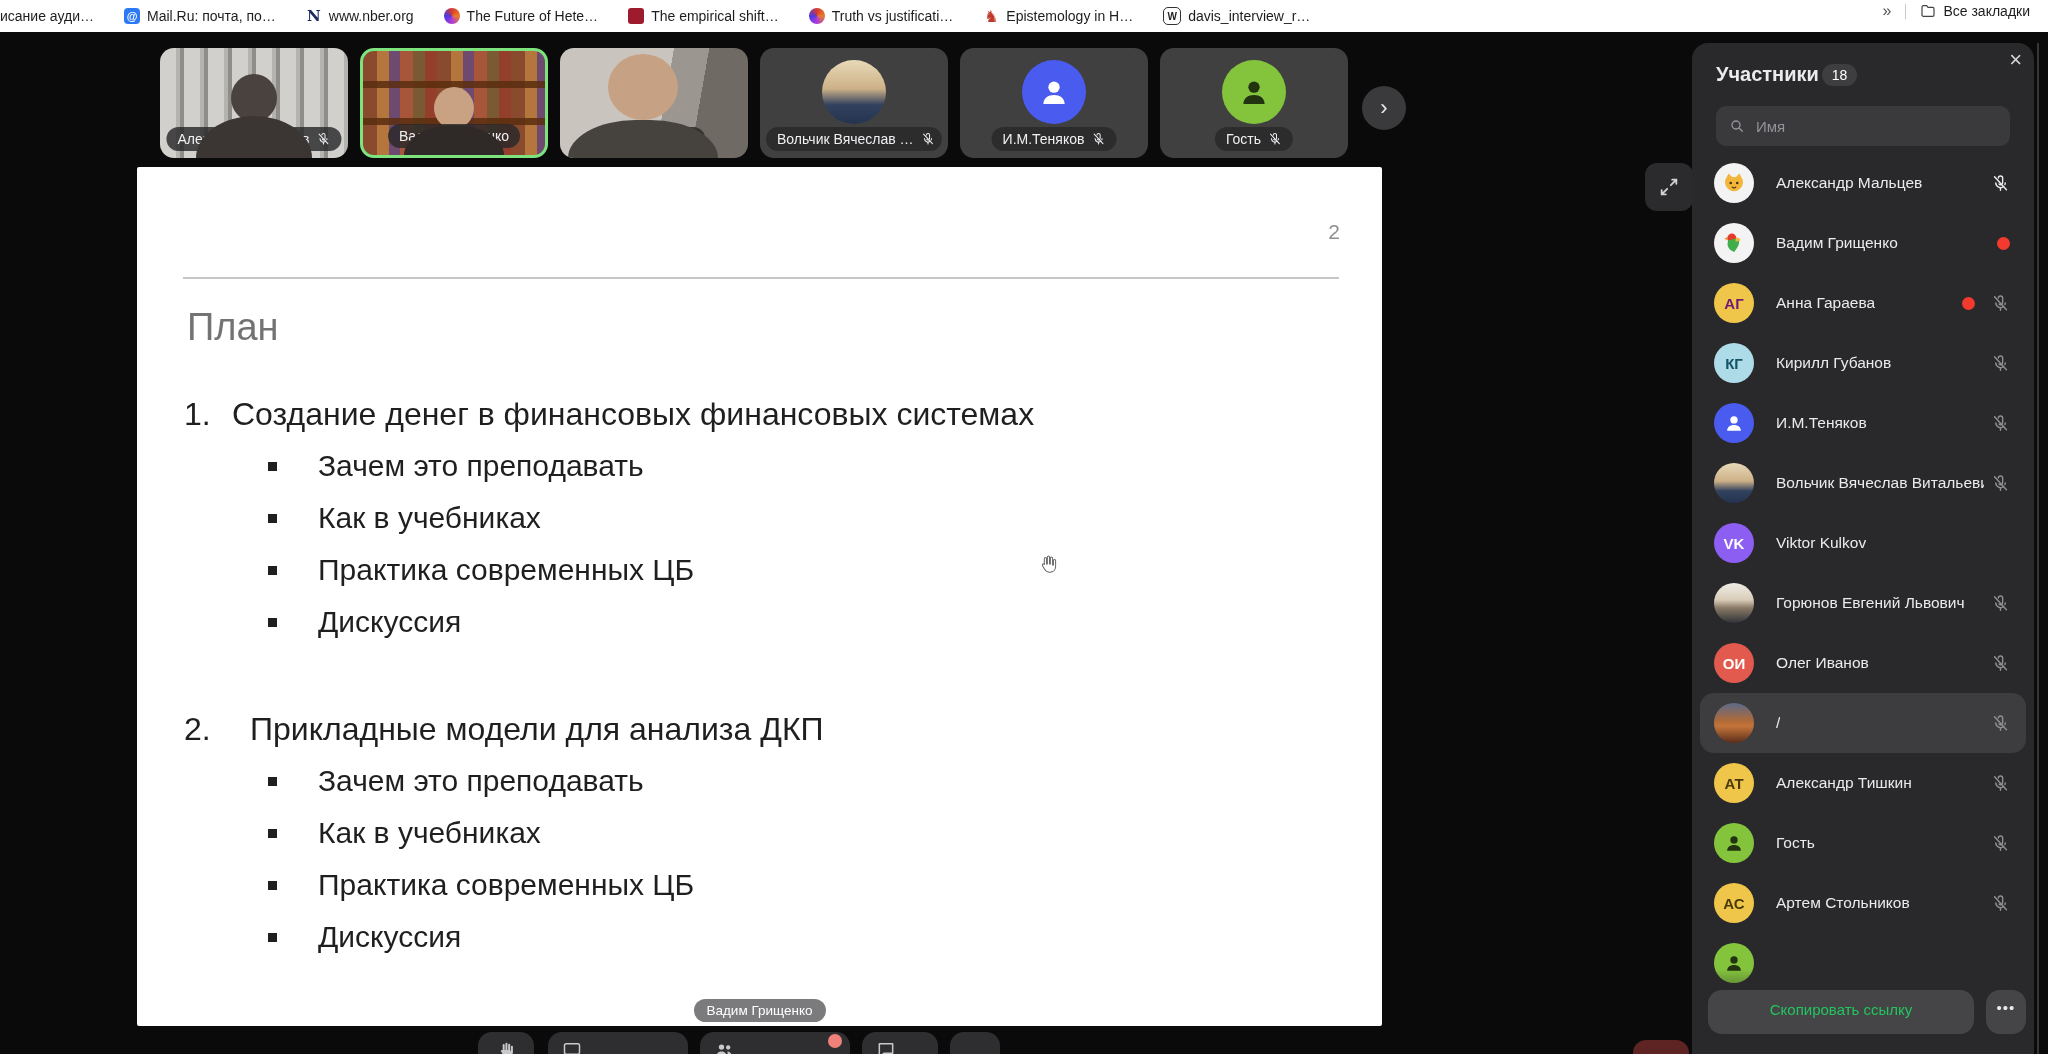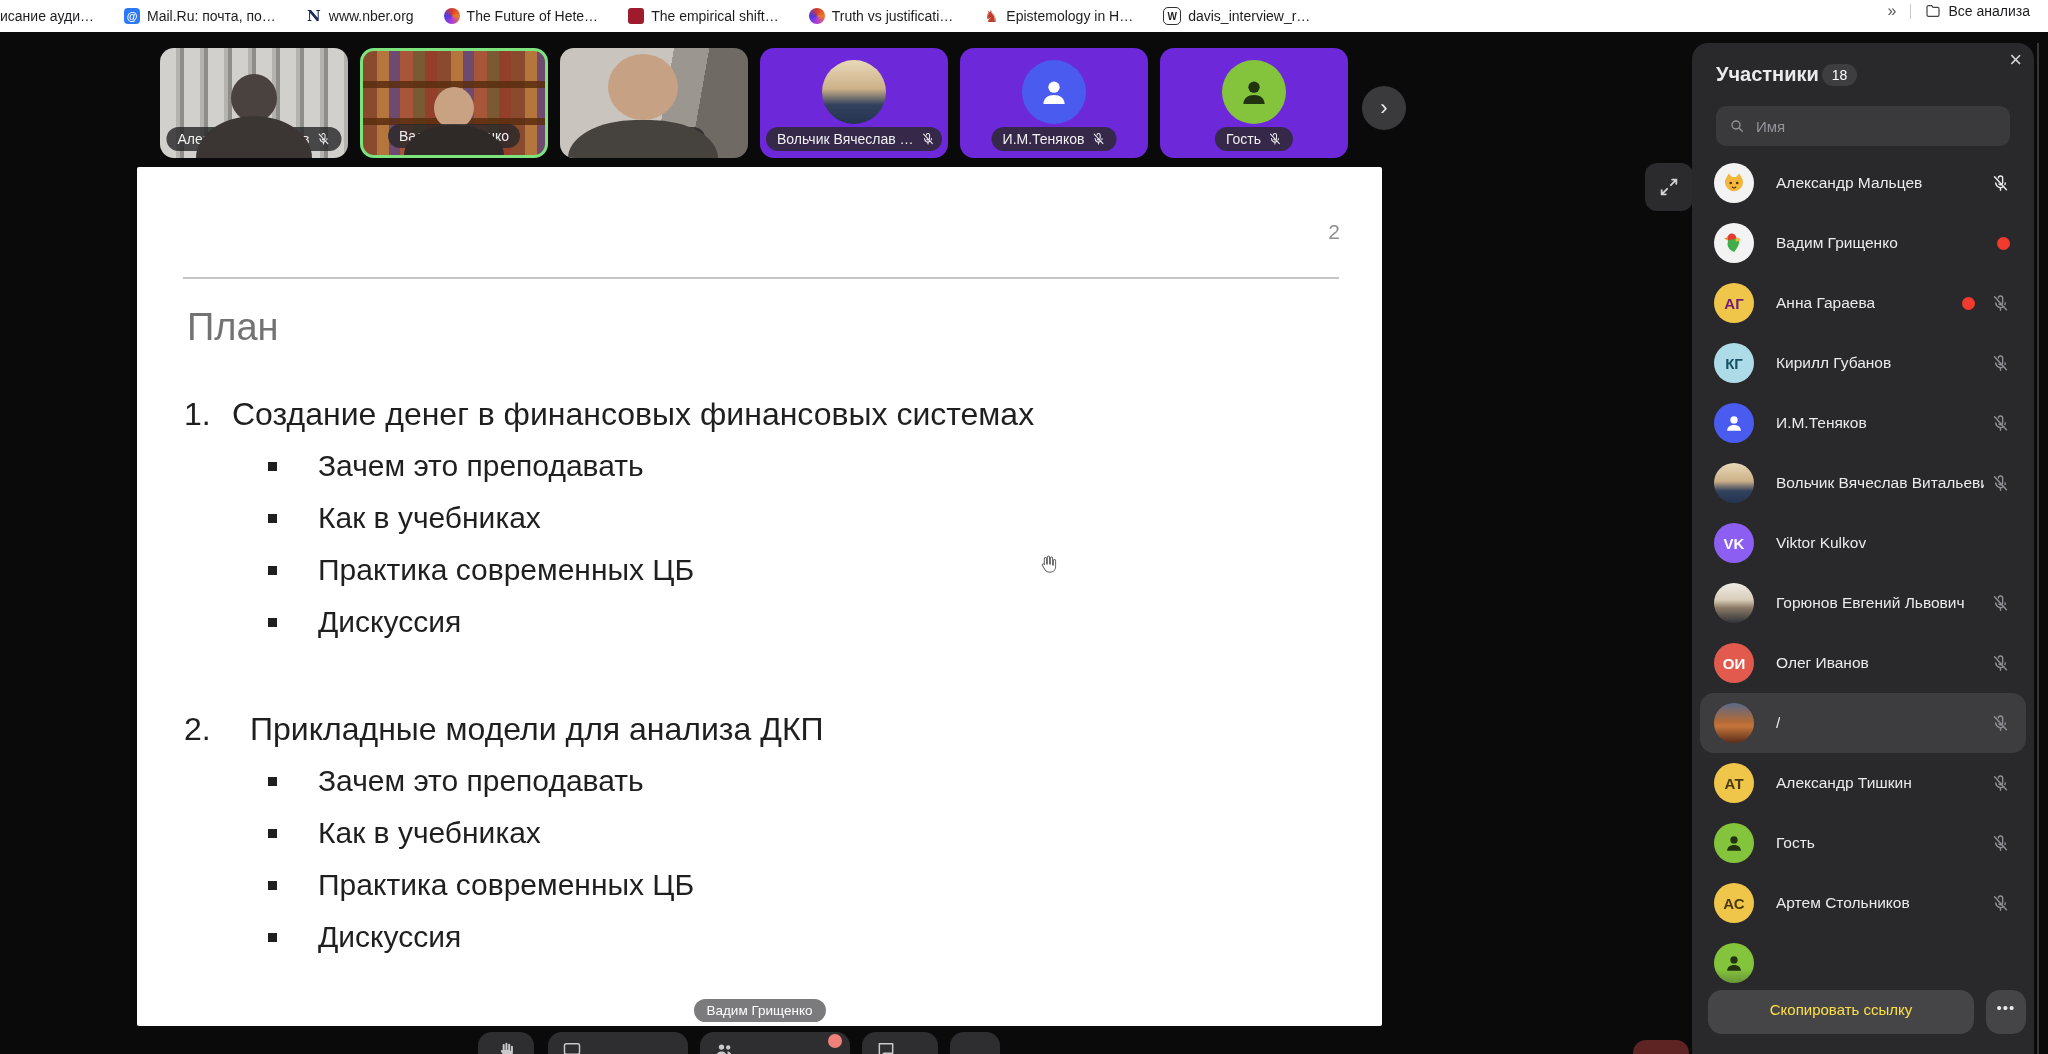--- a/index.html
+++ b/index.html
@@ -13,21 +13,21 @@
   .bm-icon.mailru{background:#2c79f5;border-radius:4px;color:#fff;font-size:11px;font-weight:bold;}
   .bm-icon.nber{color:#1b2a5e;font-family:"DejaVu Serif",serif;font-weight:bold;font-size:15px;}
   .bm-icon.rays{border-radius:50%;background:conic-gradient(#d93a2b,#e87b2a,#b03ad9,#4a3ae2,#d93a2b);}
   .bm-icon.journal{background:#9e1b2e;border-radius:3px;}
   .bm-icon.horse{color:#bf3a2a;font-size:16px;}
   .bm-icon.wiley{border:1.5px solid #333;border-radius:5px;font-size:10px;font-weight:bold;color:#222;}
   .bm-right{margin-left:auto;display:flex;align-items:center;gap:14px;padding-right:18px;}
   .bm-chevron{color:#555;font-size:16px;}
   .bm-divider{width:1px;height:15px;background:#c9c9c9;}
   
-  .tile{position:absolute;top:48px;width:188px;height:110px;border-radius:14px;background:#6d28d9;
+  .tile{position:absolute;top:48px;width:188px;height:110px;border-radius:14px;background:#404040;
     overflow:hidden;box-sizing:border-box;}
   .tile.active{border:3px solid #7de37d;}
   .tile.photo-blinds{background:repeating-linear-gradient(90deg,#d2d0cc 0 16px,#b5b3af 16px 20px,#8f8d89 20px 24px);}
   .tile.photo-blinds::before{content:"";position:absolute;left:50%;transform:translateX(-50%);bottom:36px;
     width:46px;height:48px;border-radius:50%;background:#4a423e;}
   .tile.photo-blinds::after{content:"";position:absolute;left:50%;transform:translateX(-50%);bottom:0;
     width:116px;height:42px;border-radius:50% 50% 0 0/100% 100% 0 0;background:#3b3533;}
   .tile.photo-books{background:
     repeating-linear-gradient(180deg,rgba(70,35,10,0) 0 30px,rgba(90,45,15,.85) 30px 37px),
     repeating-linear-gradient(90deg,#8a4a2e 0 14px,#b5763e 14px 26px,#6e4a6e 26px 37px,#a8563a 37px 50px,#7a5a32 50px 62px,#933f2c 62px 74px),#9c5f2e;}
@@ -96,21 +96,21 @@
   .avatar.person-green{background:#84c43d;}
   .glyph-person{width:22px;height:22px;}
   .p-name{margin-left:22px;font-size:15.5px;white-space:nowrap;overflow:hidden;max-width:208px;}
   .p-icons{position:absolute;right:16px;display:flex;align-items:center;gap:16px;}
   .mic-off{width:19px;height:19px;color:#8f8f94;}
   .mic-off.bright{color:#ececf0;}
   .red-dot{width:13px;height:13px;border-radius:50%;background:#f23a2e;}
   .panel-footer{position:absolute;left:0;bottom:0;width:342px;height:85px;
     background:linear-gradient(180deg,rgba(41,41,43,0) 0%,#29292b 55%);}
   .copy-link-btn{position:absolute;left:16px;top:947px;width:266px;height:44px;border-radius:14px;
-    background:#454548;color:#fde047;font-size:15px;text-align:center;padding-top:11px;box-sizing:border-box;cursor:pointer;}
+    background:#454548;color:#22c55e;font-size:15px;text-align:center;padding-top:11px;box-sizing:border-box;cursor:pointer;}
   .panel-more-btn{position:absolute;left:294px;top:947px;width:40px;height:44px;border-radius:14px;
     background:#454548;color:#e9e9eb;text-align:center;font-size:15px;padding-top:9px;box-sizing:border-box;
     letter-spacing:1px;cursor:pointer;}
   .window-edge{position:absolute;left:2037px;top:43px;width:2px;height:1011px;background:#4f4f52;opacity:.65;}
 </style>
 </head>
 <body>
 
 <svg width="0" height="0" style="position:absolute">
   <defs>
@@ -221,21 +221,21 @@
       <span>davis_interview_r…</span>
     </div>
   </div>
 <div class="bm-right abs" style="right:0;top:0;height:22px;display:flex;align-items:center;gap:14px;padding-right:18px">
   <span class="bm-chevron">»</span>
   <span class="bm-divider"></span>
   <span style="display:flex;align-items:center;gap:7px;font-size:14px;color:#1d1d1f">
     <svg class="bm-icon">
         <use href="#i-folder"></use>
       </svg>
-    <span>Все анализа</span>
+    <span>Все закладки</span>
   </span>
 </div>
 
 <div id="film-strip">
 
     <div class="tile photo-blinds" style="left: 160px;">
 
       <span class="pill">
         <span>Александр Мальцев</span>
         <svg class="mic-off bright" style="width:14px;height:14px;flex:0 0 auto">

